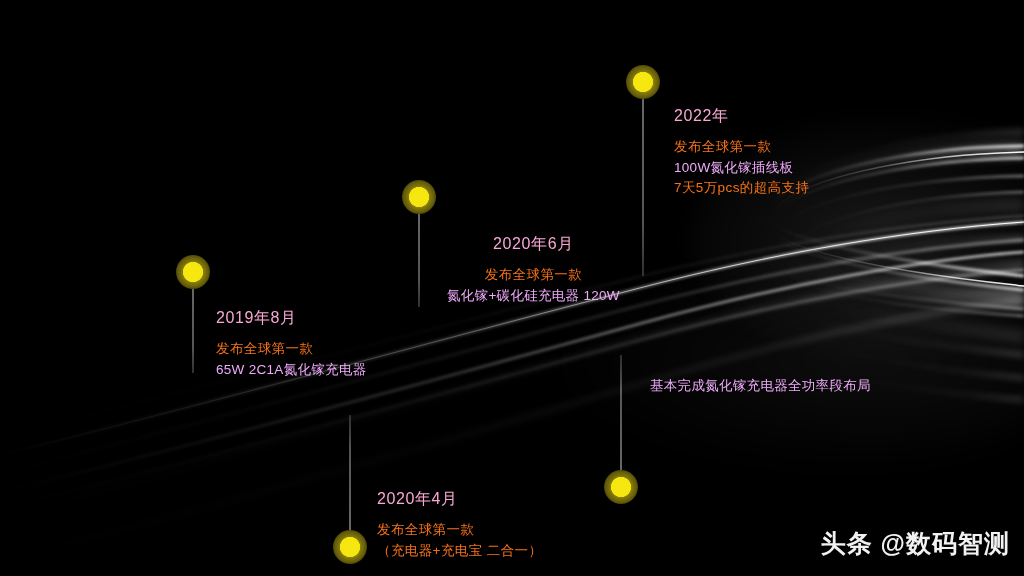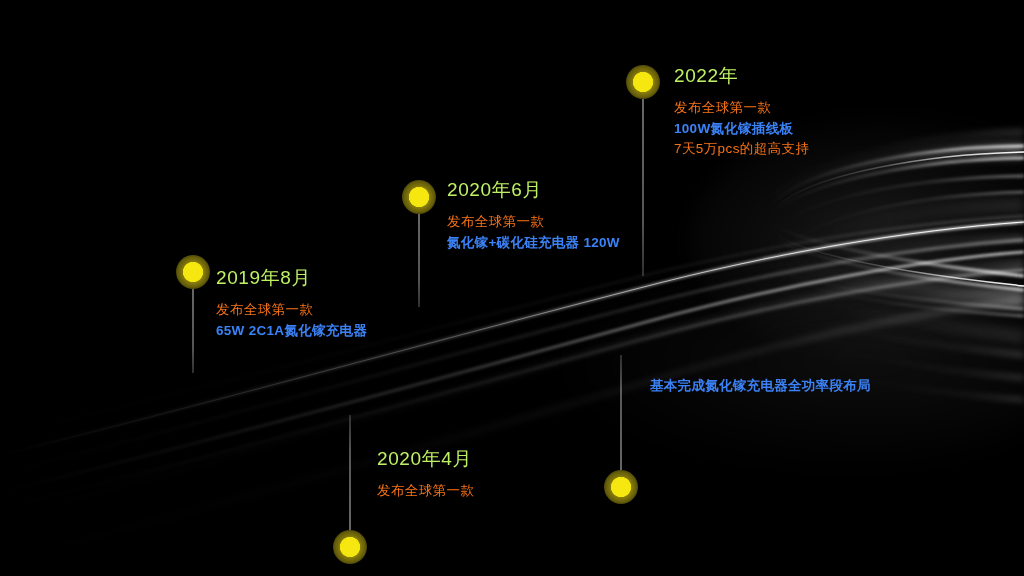--- a/index.html
+++ b/index.html
@@ -92,34 +92,35 @@
   }
 
   
   .label {
     position: absolute;
     white-space: nowrap;
     line-height: 1.0;
     letter-spacing: 0.2px;
   }
   .year {
-    font-size: 19px;
-    color: #bef264;
+    font-size: 16px;
+    color: #f9a8d4;
     margin-bottom: 16px;
     letter-spacing: 0.6px;
+    margin-top: 42px;
   }
   .line {
     font-size: 13.5px;
     color: #f97316;
     margin-bottom: 7px;
     letter-spacing: 0.4px;
   }
   .line.hl {
-    color: #3b82f6;
-    font-weight: bold;
+    color: #f0abfc;
+    font-weight: normal;
     letter-spacing: 0.3px;
   }
   .line:last-child { margin-bottom: 0; }
 
   
   #watermark {
     position: absolute;
     right: 14px;
     bottom: 16px;
     font-size: 25px;
@@ -218,21 +219,21 @@
       </div>
       <div class="label" style="left: 216px; top: 268px;">
         <div class="year">2019年8月</div>
         <div class="line">发布全球第一款</div>
         <div class="line hl">65W 2C1A氮化镓充电器</div>
       </div>
       <div class="stem" style="left: 419px; top: 214px; height: 93px;"></div>
       <div class="dot" style="left: 419px; top: 197px;">
         <div class="dot-core"></div>
       </div>
-      <div class="label" style="left: 447px; top: 180px;">
+      <div class="label" style="left: 447px; top: 194px; text-align: center;">
         <div class="year">2020年6月</div>
         <div class="line">发布全球第一款</div>
         <div class="line hl">氮化镓+碳化硅充电器 120W</div>
       </div>
       <div class="stem" style="left: 643px; top: 99px; height: 177px;"></div>
       <div class="dot" style="left: 643px; top: 82px;">
         <div class="dot-core"></div>
       </div>
       <div class="label" style="left: 674px; top: 66px;">
         <div class="year">2022年</div>
@@ -247,16 +248,18 @@
       <div class="label" style="left: 650px; top: 379px;">
         <div class="line hl">基本完成氮化镓充电器全功率段布局</div>
       </div>
       <div class="stem up" style="left: 350px; top: 415px; height: 115px;"></div>
       <div class="dot" style="left: 350px; top: 547px;">
         <div class="dot-core"></div>
       </div>
       <div class="label" style="left: 377px; top: 449px;">
         <div class="year">2020年4月</div>
         <div class="line">发布全球第一款</div>
+        <div class="line">（充电器+充电宝 二合一）</div>
       </div>
     </div>
 
+  <div id="watermark">头条 @数码智测</div>
 </div>
 
 </body></html>

